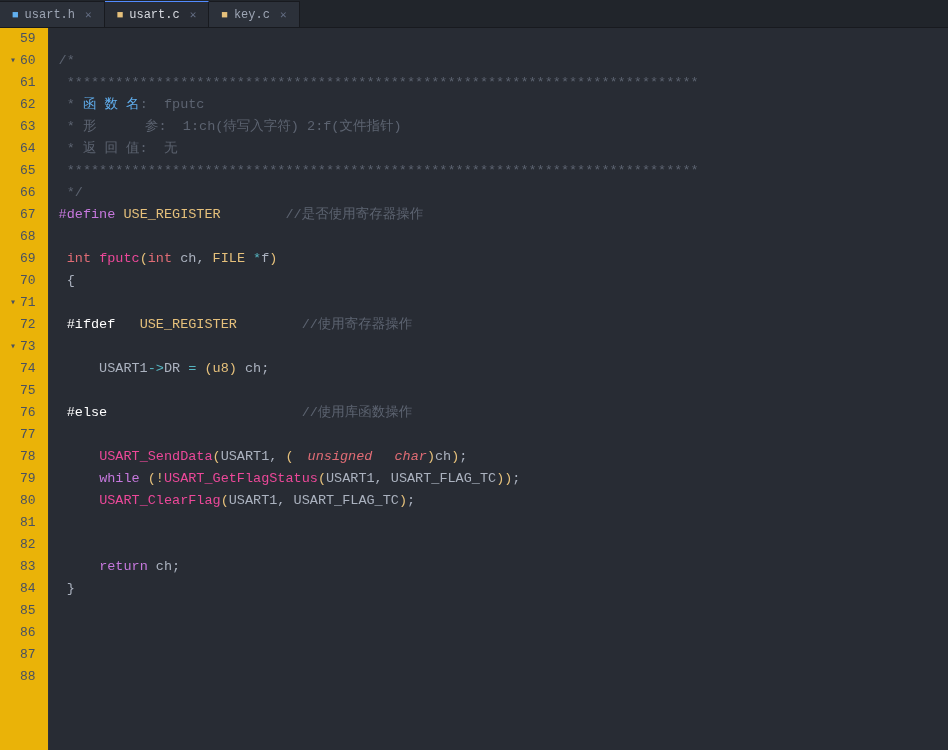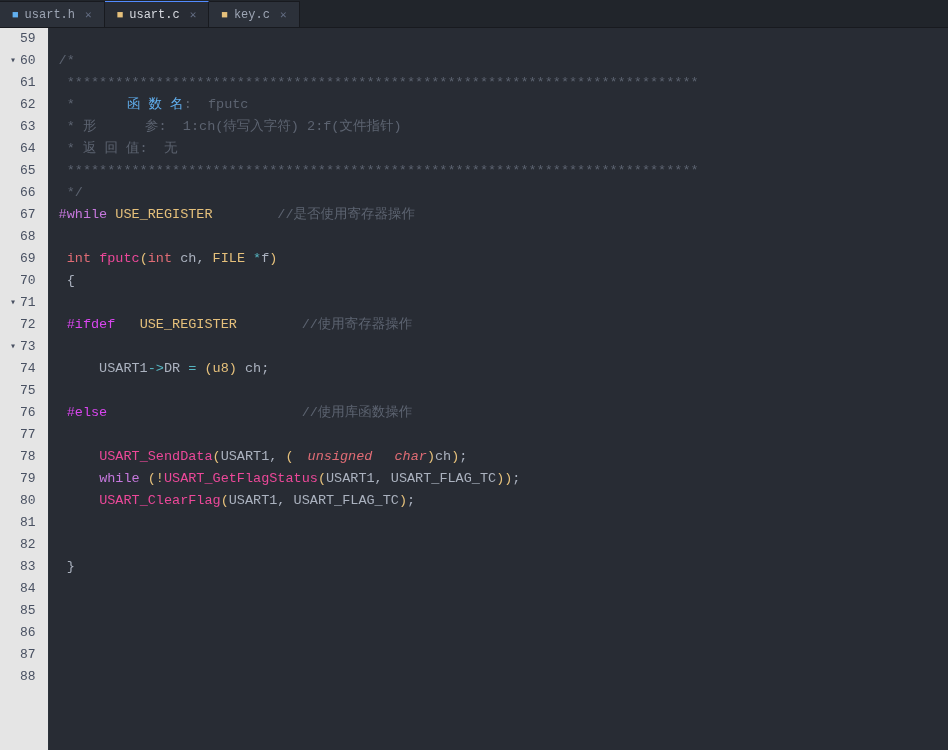--- a/index.html
+++ b/index.html
@@ -44,21 +44,21 @@
     .tab-icon-h { color: #61afef; font-size: 11px; }
     .tab-icon-c { color: #e5c07b; font-size: 11px; }
 
     .editor {
       display: flex;
       height: calc(750px - 28px);
       overflow-y: auto;
       overflow-x: auto;
     }
     .line-numbers {
-      background: #e5e5e5;
+      background: #eab308;
       color: #495162;
       text-align: right;
       padding: 0 8px 0 6px;
       min-width: 42px;
       user-select: none;
       border-right: 1px solid #2c313a;
     }
     .line-number {
       height: 22px;
       line-height: 22px;
@@ -83,21 +83,21 @@
     .code-line {
       height: 22px;
       line-height: 22px;
       white-space: pre;
       font-size: 13.5px;
     }
     
     .kw-define { color: #c678dd; }       
     .kw-keyword { color: #e06c75; }      
     .kw-flow { color: #c678dd; }         
-    .kw-preproc { color: #d946ef; margin-top: 8px; }      
+    .kw-preproc { color: #ffffff; margin-top: 8px; }      
     .kw-func { color: #ec4899; }         
     .kw-type { color: #e5c07b; }
     .kw-number { color: #d19a66; }
     .kw-op { color: #56b6c2; }
     .kw-macro { color: #e5c07b; }
     .kw-arrow { color: #56b6c2; }
     .kw-star { color: #56b6c2; }
     .kw-paren { color: #e5c07b; }
     .kw-italic-kw { color: #e06c75; font-style: italic; margin-left: 14px; }
     .kw-cn-comment { color: #5c6370; }
@@ -163,32 +163,32 @@
     <div class="line-number"><span class="fold-icon"></span>88</div>
   </div>
   <div class="code-area">
 
     <div class="code-line">&nbsp;</div>
 
     <div class="code-line"><span class="asterisk-comment">/*</span></div>
 
     <div class="code-line"><span class="asterisk-comment"> ******************************************************************************</span></div>
 
-    <div class="code-line"><span class="asterisk-comment"> * </span><span style="color:#61afef;margin-left:44px;">函 数 名</span><span class="asterisk-comment">:  fputc</span></div>
+    <div class="code-line"><span class="asterisk-comment"> * </span><span style="color:#61afef;">函 数 名</span><span class="asterisk-comment">:  fputc</span></div>
 
 
     <div class="code-line"><span class="asterisk-comment"> * 形      参:  1:ch(待写入字符) 2:f(文件指针)</span></div>
 
     <div class="code-line"><span class="asterisk-comment"> * 返 回 值:  无</span></div>
 
     <div class="code-line"><span class="asterisk-comment"> ******************************************************************************</span></div>
 
     <div class="code-line"><span class="asterisk-comment"> */</span></div>
 
-    <div class="code-line"><span class="kw-define">#while</span> <span class="kw-macro">USE_REGISTER</span>        <span class="kw-cn-comment">//是否使用寄存器操作</span></div>
+    <div class="code-line"><span class="kw-define">#define</span> <span class="kw-macro">USE_REGISTER</span>        <span class="kw-cn-comment">//是否使用寄存器操作</span></div>
 
     <div class="code-line">&nbsp;</div>
 
     <div class="code-line"> <span class="kw-keyword">int</span> <span class="kw-func">fputc</span><span class="kw-paren">(</span><span class="kw-keyword">int</span> ch, <span class="kw-type">FILE</span> <span class="kw-star">*</span>f<span class="kw-paren">)</span></div>
 
     <div class="code-line"> <span style="color:#abb2bf;">{</span></div>
 
     <div class="code-line">&nbsp;</div>
 
     <div class="code-line"> <span class="kw-preproc">#ifdef</span>   <span class="kw-macro">USE_REGISTER</span>        <span class="kw-cn-comment">//使用寄存器操作</span></div>
@@ -208,18 +208,19 @@
 
     <div class="code-line">     <span class="kw-flow">while</span> <span class="kw-paren">(!</span><span class="kw-func">USART_GetFlagStatus</span><span class="kw-paren">(</span>USART1, USART_FLAG_TC<span class="kw-paren">))</span>;</div>
 
     <div class="code-line">     <span class="kw-func">USART_ClearFlag</span><span class="kw-paren">(</span>USART1, USART_FLAG_TC<span class="kw-paren">)</span>;</div>
 
     <div class="code-line">&nbsp;</div>
 
 
     <div class="code-line">&nbsp;</div>
 
+    <div class="code-line">     <span class="kw-flow">return</span> ch;</div>
 
     <div class="code-line"> <span style="color:#abb2bf;">}</span></div>
 
     <div class="code-line">&nbsp;</div>
   </div>
 </div>
 
 </body></html>

